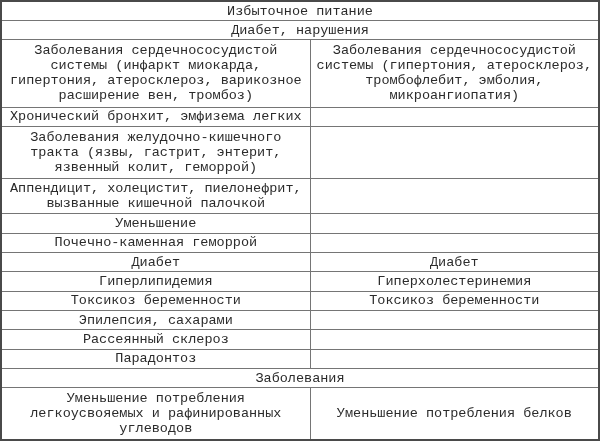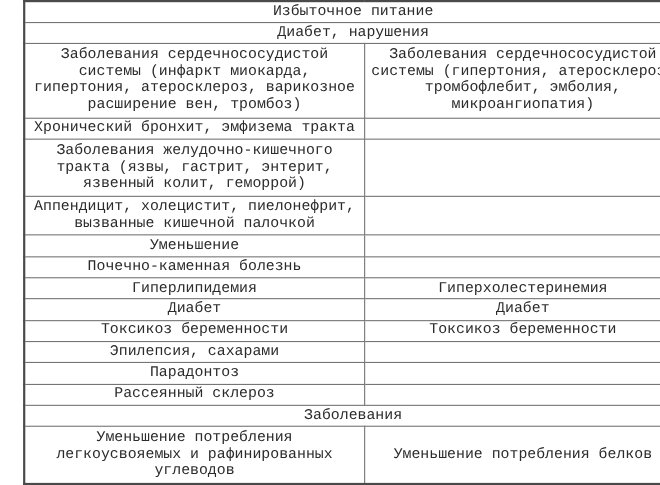--- a/index.html
+++ b/index.html
@@ -6,21 +6,20 @@
     margin: 0;
     padding: 0;
     background: #ffffff;
   }
   .page {
     width: 600px;
     height: 441px;
     box-sizing: border-box;
     background: #ffffff;
     overflow: hidden;
-    padding-left: 21px;
   }
   table.med-table {
     width: 600px;
     height: 441px;
     border-collapse: collapse;
     table-layout: fixed;
     font-family: "Liberation Mono", "DejaVu Sans Mono", monospace;
     font-size: 13.5px;
     line-height: 15px;
     color: #2b2b2b;
@@ -60,64 +59,64 @@
         <td>Заболевания сердечнососудистой
 системы (инфаркт миокарда,
 гипертония, атеросклероз, варикозное
 расширение вен, тромбоз)</td>
         <td>Заболевания сердечнососудистой
 системы (гипертония, атеросклероз,
 тромбофлебит, эмболия,
 микроангиопатия)</td>
       </tr>
       <tr>
-        <td>Хронический бронхит, эмфизема тракта</td>
+        <td>Хронический бронхит, эмфизема легких</td>
         <td></td>
       </tr>
       <tr>
         <td>Заболевания желудочно-кишечного
 тракта (язвы, гастрит, энтерит,
 язвенный колит, геморрой)</td>
         <td></td>
       </tr>
       <tr>
         <td>Аппендицит, холецистит, пиелонефрит,
 вызванные кишечной палочкой</td>
         <td></td>
       </tr>
       <tr>
         <td>Уменьшение</td>
         <td></td>
       </tr>
       <tr>
-        <td>Почечно-каменная болезнь</td>
+        <td>Почечно-каменная геморрой</td>
         <td></td>
+      </tr>
+      <tr>
+        <td>Диабет</td>
+        <td>Диабет</td>
       </tr>
       <tr>
         <td>Гиперлипидемия</td>
         <td>Гиперхолестеринемия</td>
-      </tr>
-      <tr>
-        <td>Диабет</td>
-        <td>Диабет</td>
       </tr>
       <tr>
         <td>Токсикоз беременности</td>
         <td>Токсикоз беременности</td>
       </tr>
       <tr>
         <td>Эпилепсия, сахарами</td>
         <td></td>
       </tr>
       <tr>
-        <td>Парадонтоз</td>
+        <td>Рассеянный склероз</td>
         <td></td>
       </tr>
       <tr>
-        <td>Рассеянный склероз</td>
+        <td>Парадонтоз</td>
         <td></td>
       </tr>
       <tr>
         <td colspan="2" class="span-cell">Заболевания</td>
       </tr>
       <tr>
         <td>Уменьшение потребления
 легкоусвояемых и рафинированных
 углеводов</td>
         <td>Уменьшение потребления белков</td>

